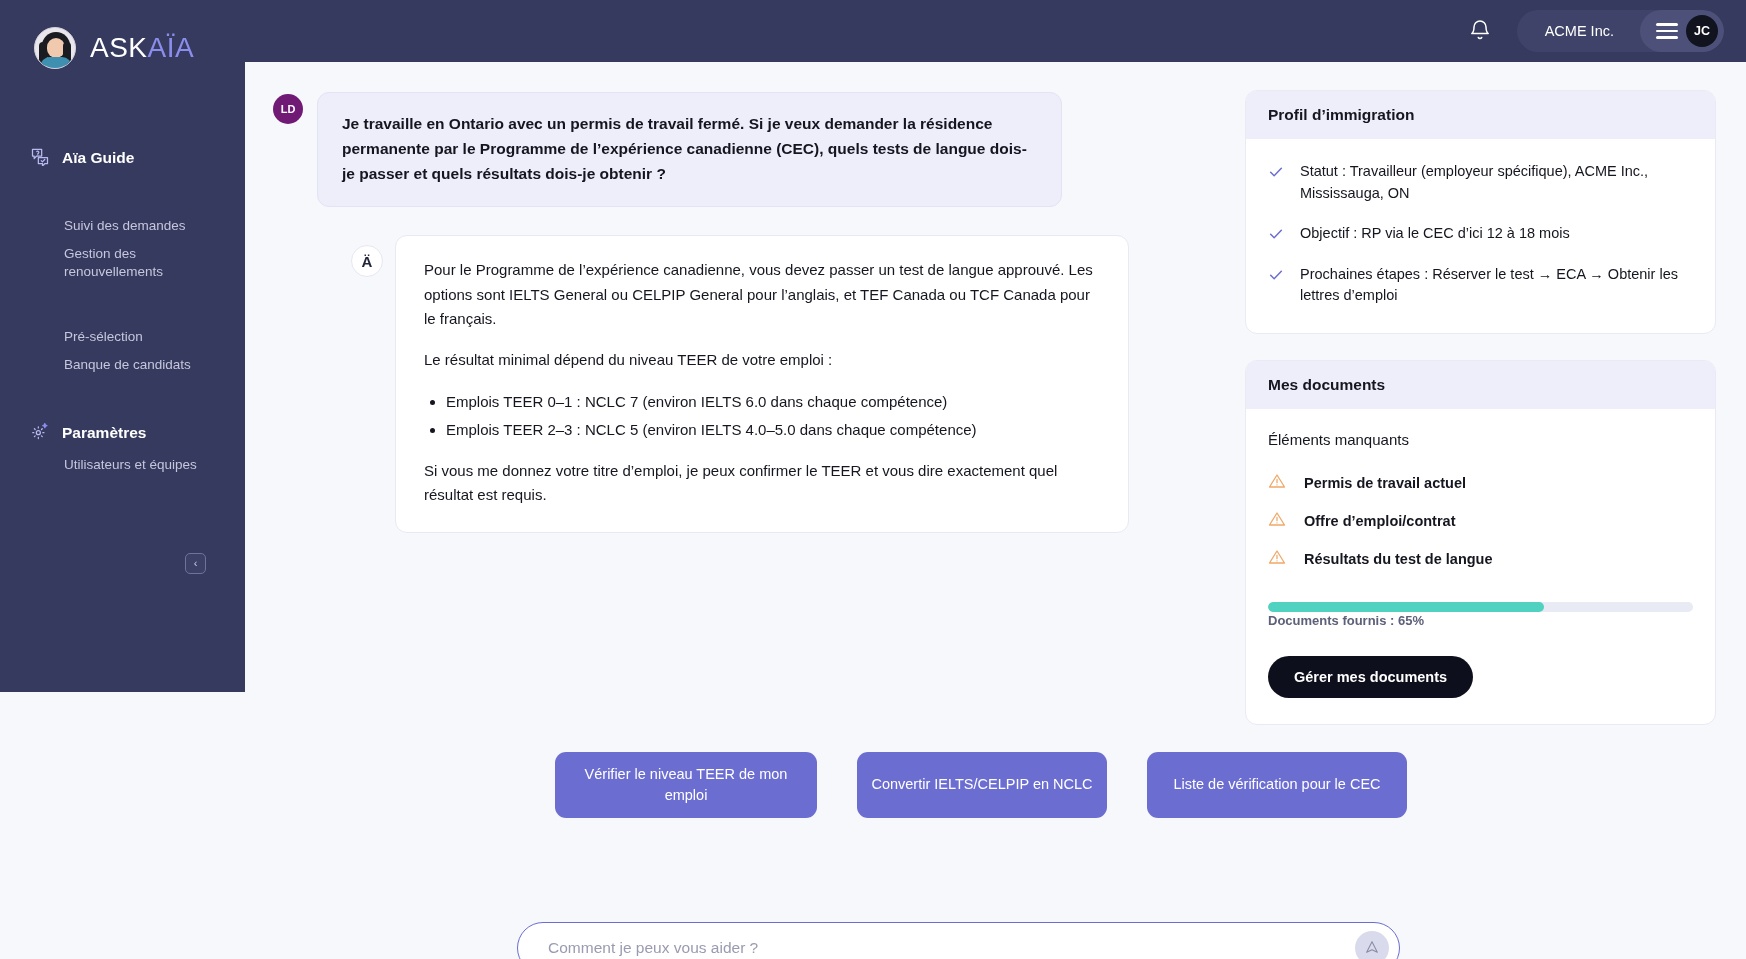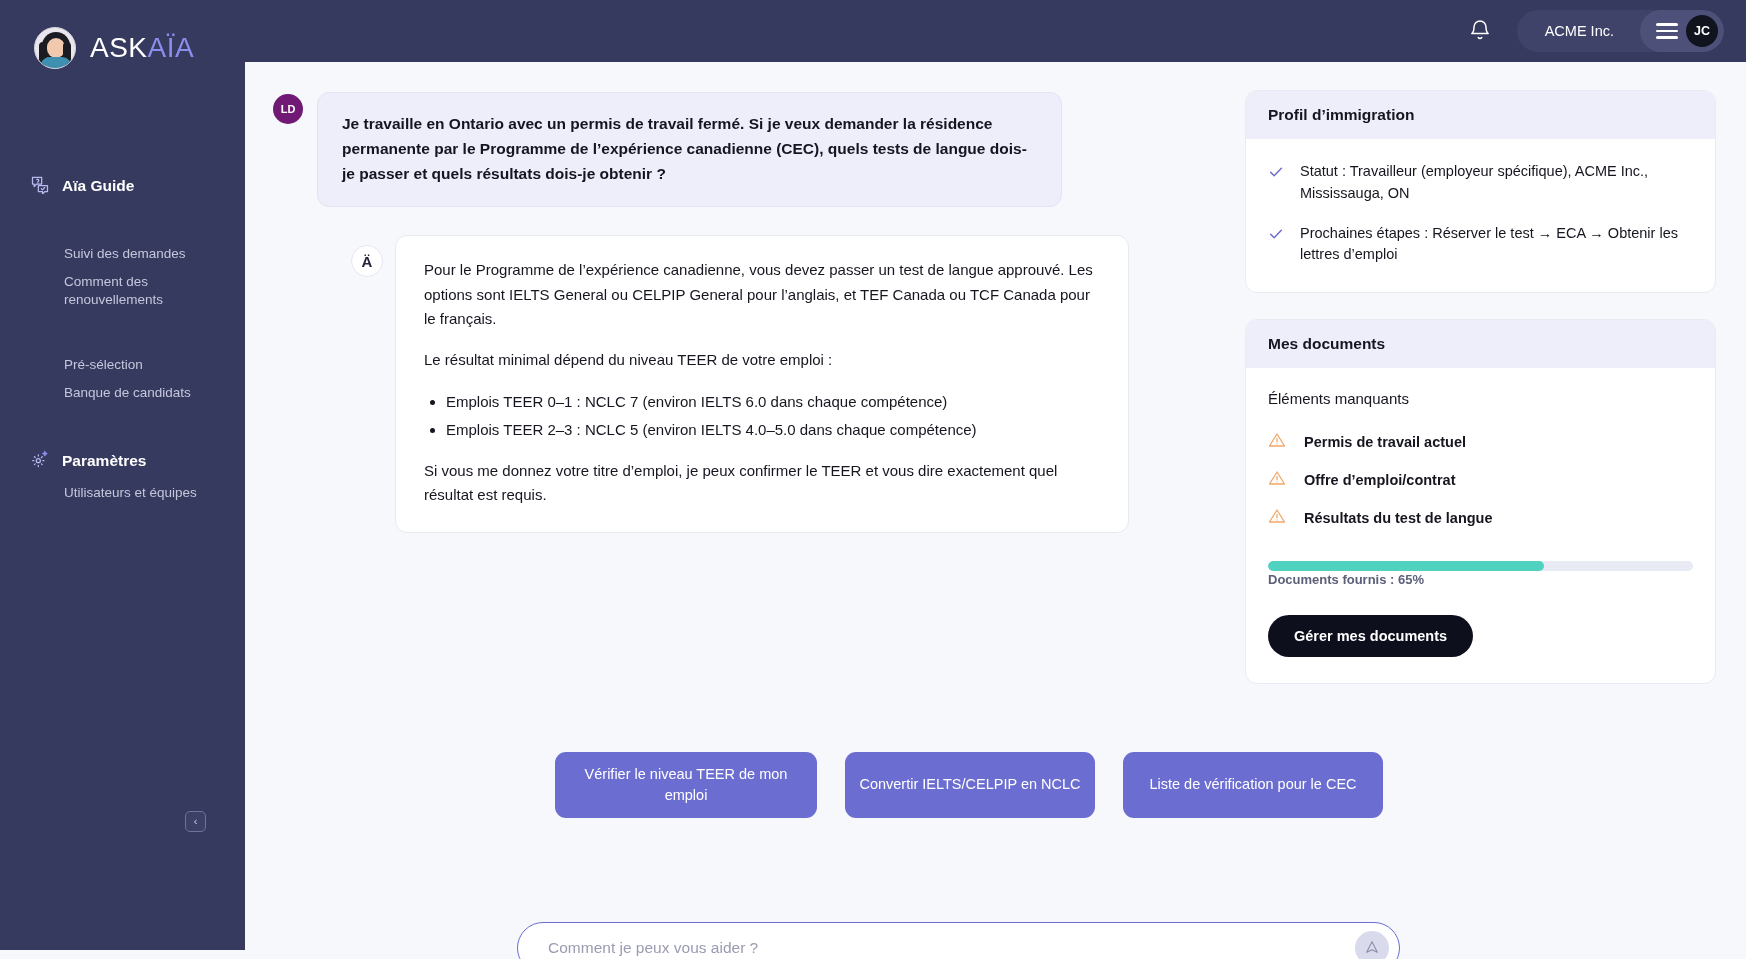--- a/index.html
+++ b/index.html
@@ -6,24 +6,24 @@
   html, body {
     width: 1746px; height: 959px;
     font-family: "Liberation Sans", sans-serif;
     background: #f7f8fc;
     overflow: hidden;
   }
   .app { display: flex; width: 1746px; height: 959px; position: relative; }
 
   
   .sidebar {
-    width: 245px; min-width: 245px; height: 950px;
+    width: 245px; min-width: 245px; height: 692px;
     background: #363a5e;
     position: relative;
-    display: flex; flex-direction: column; gap: 28px;
+    display: flex; flex-direction: column;
   }
   .brand { display: flex; align-items: center; gap: 14px; padding: 18px 0 0 34px; height: 78px; }
   .brand-avatar {
     width: 42px; height: 42px; border-radius: 50%;
     background: #e9e6ee; position: relative; overflow: hidden;
     border: 1px solid #d5d2dd;
     flex: 0 0 42px;
   }
   .brand-avatar .hair {
     position:absolute; left:7px; top:4px; width:28px; height:26px;
@@ -141,21 +141,21 @@
     font-size: 15px; line-height: 1.62; color: #15161f;
   }
   .bubble-bot p { margin-bottom: 17px; }
   .bubble-bot p:last-child { margin-bottom: 0; }
   .bubble-bot ul { margin: 0 0 17px 22px; }
   .bubble-bot li { margin-bottom: 4px; list-style: disc; }
 
   
   .suggestions {
     position: absolute; left: 310px; top: 690px;
-    display: flex; gap: 28px;
+    display: flex; gap: 40px;
   }
   .sugg {
     background: #6b6dd1; color: #fff; border: none; border-radius: 11px;
     width: 262px; height: 66px; cursor: pointer;
     font-family: "Liberation Sans", sans-serif; font-size: 14.5px; line-height: 1.45;
     display:flex; align-items:center; justify-content:center; text-align:center;
     padding: 0 12px;
   }
   .sugg:nth-child(2){ width: 250px; }
   .sugg:nth-child(3){ width: 260px; }
@@ -242,21 +242,21 @@
               <path d="M10 14h11v7h-3l-3 3v-3h-5z"></path>
                 <path d="M13.5 17.6l1.4 1.4 2.8-2.8"></path>
             </svg>
           </span>
           <span>Aïa Guide</span>
         </div>
       </div>
 
       <div class="nav-group">
         <div class="nav-sub">Suivi des demandes</div>
-        <div class="nav-sub">Comment des renouvellements</div>
+        <div class="nav-sub">Gestion des renouvellements</div>
       </div>
 
       <div class="nav-group">
         <div class="nav-sub">Pré-sélection</div>
         <div class="nav-sub">Banque de candidats</div>
       </div>
 
       <div class="nav-group">
         <div class="nav-head">
           <span>
@@ -347,20 +347,28 @@
                 </svg>
             </span>
             <span class="ck-text">Statut : Travailleur (employeur spécifique), ACME Inc., Mississauga, ON</span>
           </div>
           <div class="ck-row">
             <span class="ck-icon">
               <svg width="16" height="16" viewBox="0 0 24 24" fill="none" stroke="#6b6dd1" stroke-width="2.2" stroke-linecap="round" stroke-linejoin="round">
                   <path d="M4 12.5l5.2 5.2L20 6.5"></path>
                 </svg>
             </span>
+            <span class="ck-text">Objectif : RP via le CEC d’ici 12 à 18 mois</span>
+          </div>
+          <div class="ck-row">
+            <span class="ck-icon">
+              <svg width="16" height="16" viewBox="0 0 24 24" fill="none" stroke="#6b6dd1" stroke-width="2.2" stroke-linecap="round" stroke-linejoin="round">
+                  <path d="M4 12.5l5.2 5.2L20 6.5"></path>
+                </svg>
+            </span>
             <span class="ck-text">Prochaines étapes : Réserver le test → ECA → Obtenir les lettres d’emploi</span>
           </div>
         </div>
       </div>
 
       <div class="card">
         <div class="card-head">Mes documents</div>
         <div class="card-body">
           <div class="subtitle">Éléments manquants</div>
 

